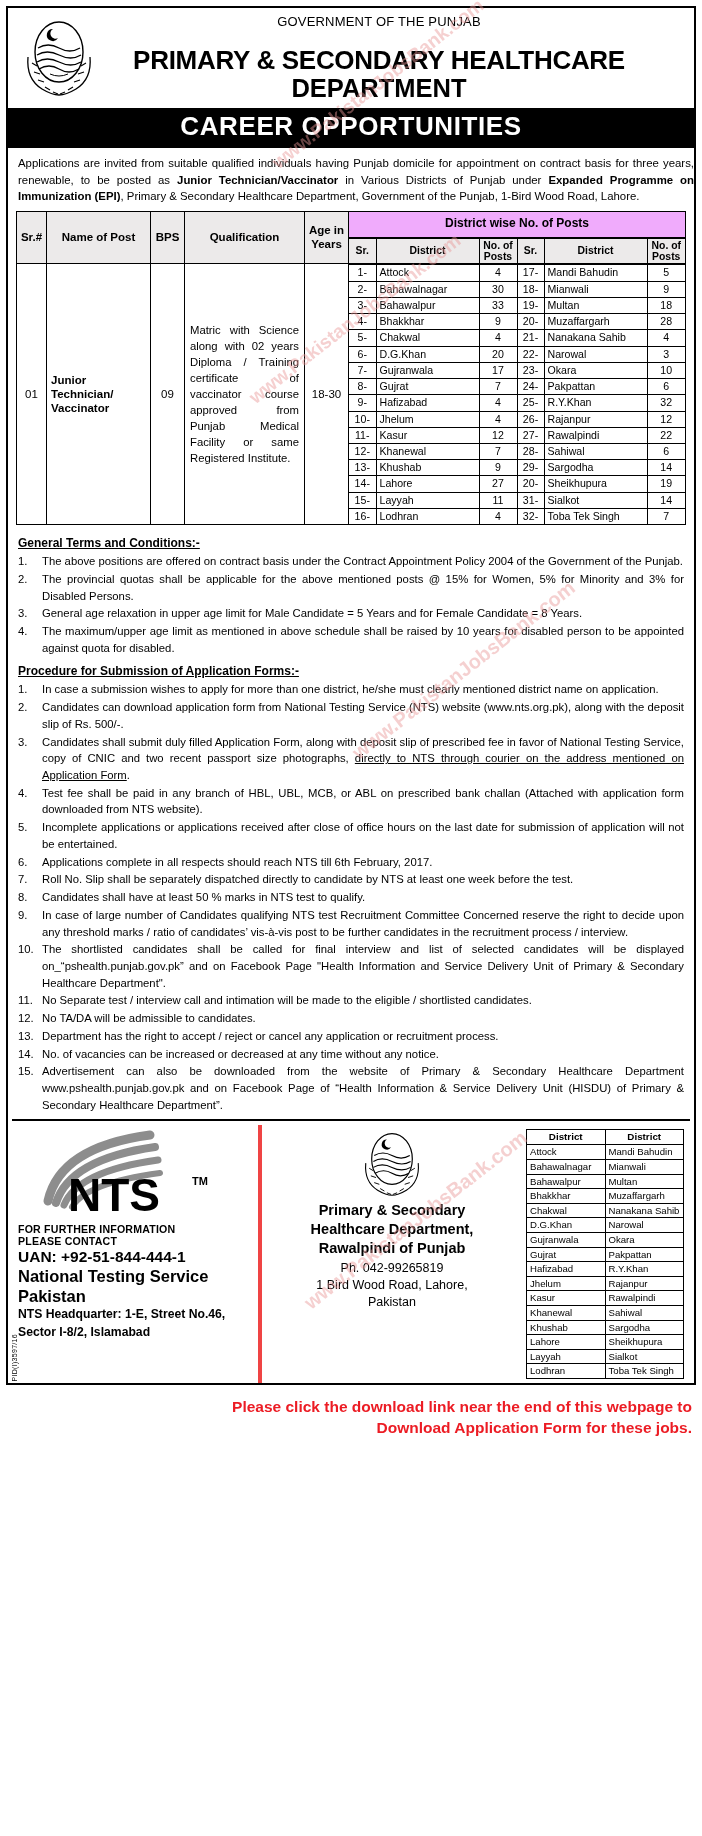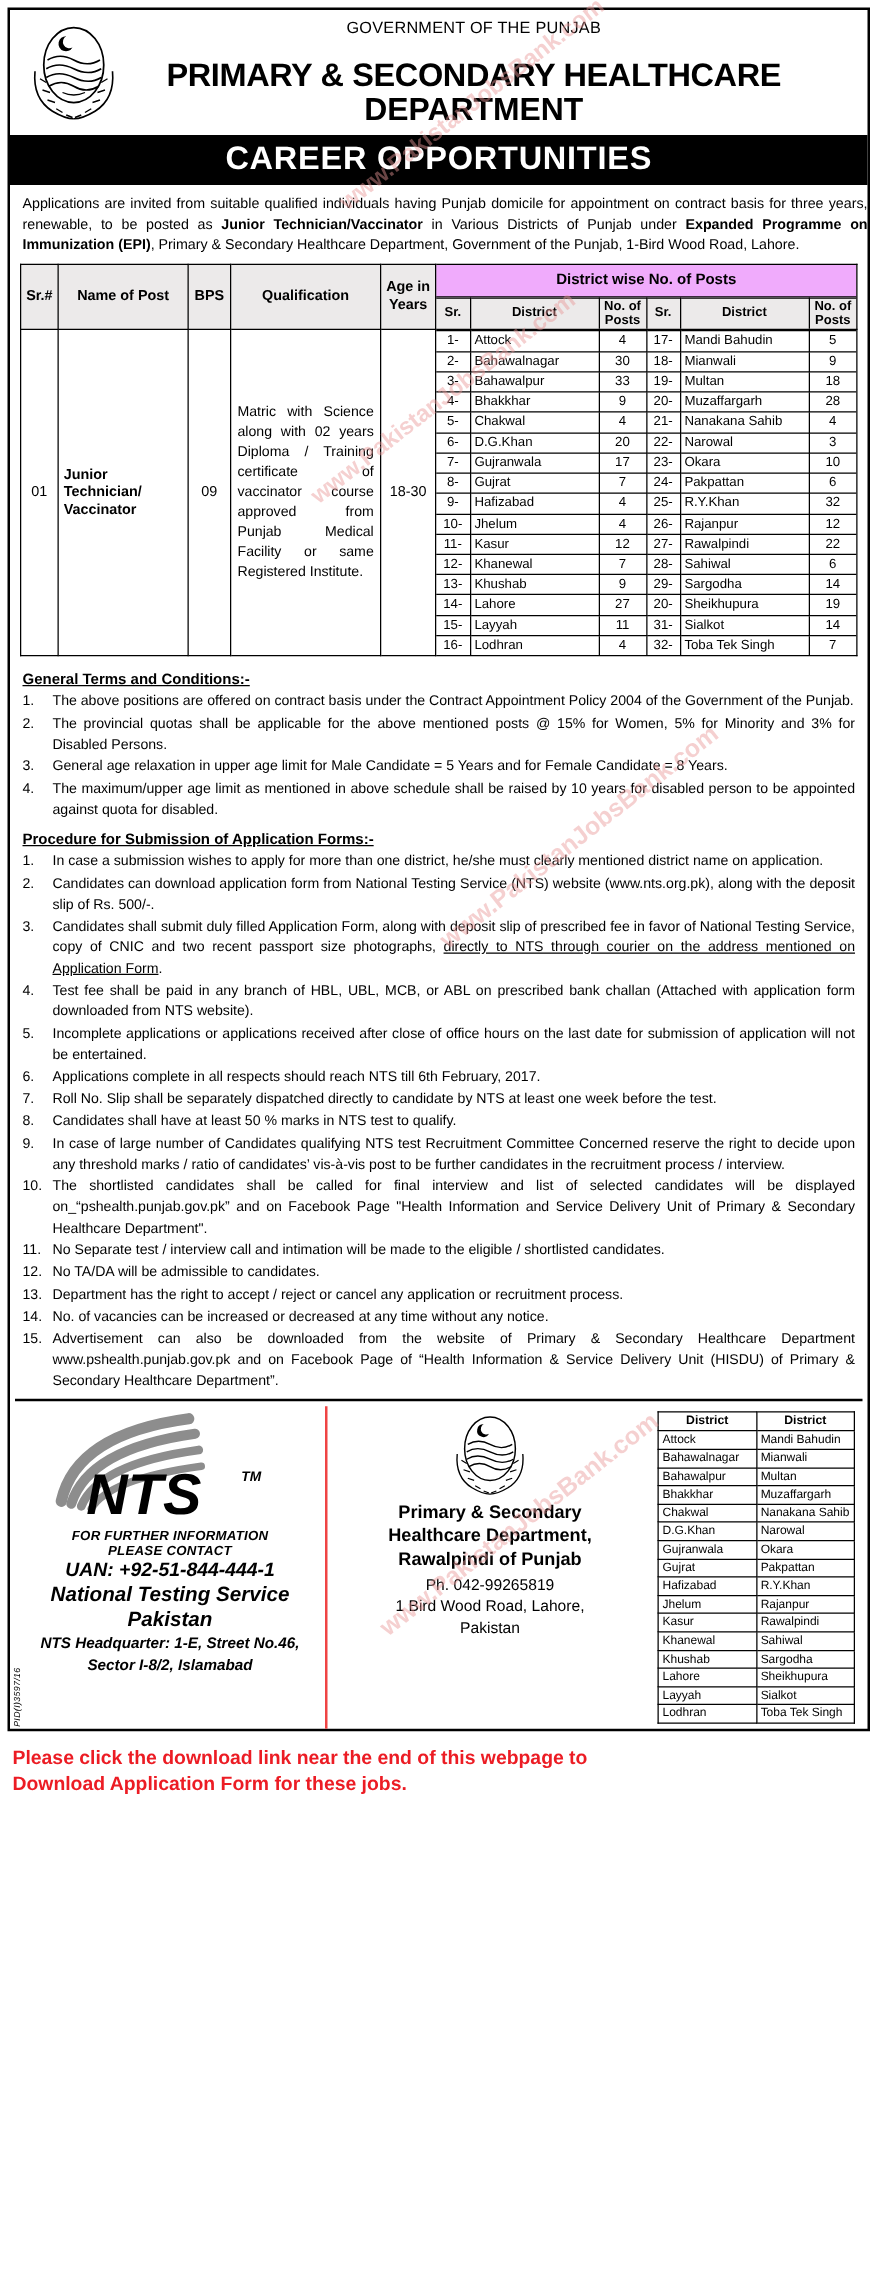--- a/index.html
+++ b/index.html
@@ -110,21 +110,21 @@
   ol.terms li .txt { flex: 1; text-align: justify; }
   ol.terms li .txt b { font-weight: normal; }
   ol.terms li .txt u { text-decoration: underline; }
 
   
   .footer {
     display: flex; border-top: 2px solid #000; margin: 6px 4px 0 4px;
     padding-top: 4px;
   }
   .foot-col { padding: 4px 6px; }
-  .foot-nts { flex: 0 0 250px; text-align:center; border-right: 2px solid #ef4444; position: relative; font-style: italic; }
+  .foot-nts { flex: 0 0 250px; border-right: 4px solid #ef4444; position: relative; }
   .foot-dept { flex: 1; text-align:center; }
   .foot-tbl { flex: 0 0 168px; padding-left: 4px; }
 
   .nts-logo { height: 92px; display:flex; align-items:center; justify-content:center; }
   .nts-sub1 { font-size: 10.6px; font-weight: bold; letter-spacing:.2px; margin-top: 2px; }
   .nts-sub2 { font-size: 10.6px; font-weight: bold; letter-spacing:.2px; }
   .nts-uan  { font-size: 15.5px; font-weight: bold; margin-top: 1px; }
   .nts-name { font-size: 16.5px; font-weight: bold; line-height: 1.12; margin-top:1px; }
   .nts-addr { font-size: 12.2px; font-weight: bold; line-height: 1.25; margin-top: 2px; }
 
@@ -140,21 +140,21 @@
   table.foot-d th { font-weight: bold; text-align:center; font-size: 9.8px;}
   table.foot-d td { text-align:left; }
 
   .pid {
     position: absolute; left: -1px; bottom: 2px;
     font-size: 7px; writing-mode: vertical-rl; transform: rotate(180deg);
     letter-spacing: .3px;
   }
 
   .bottom-note {
-    text-align:left; color: #ec1c24; font-size: 15.5px;
+    text-align:right; color: #ec1c24; font-size: 15.5px;
     font-weight: bold; line-height: 1.35; padding: 12px 10px 10px 10px;
   }
 
   
   .wm {
     position: absolute; pointer-events: none; user-select:none;
     color: rgba(232,150,150,0.45); font-weight: bold;
     font-family: "Liberation Sans", sans-serif; white-space: nowrap;
     transform-origin: left top;
   }

